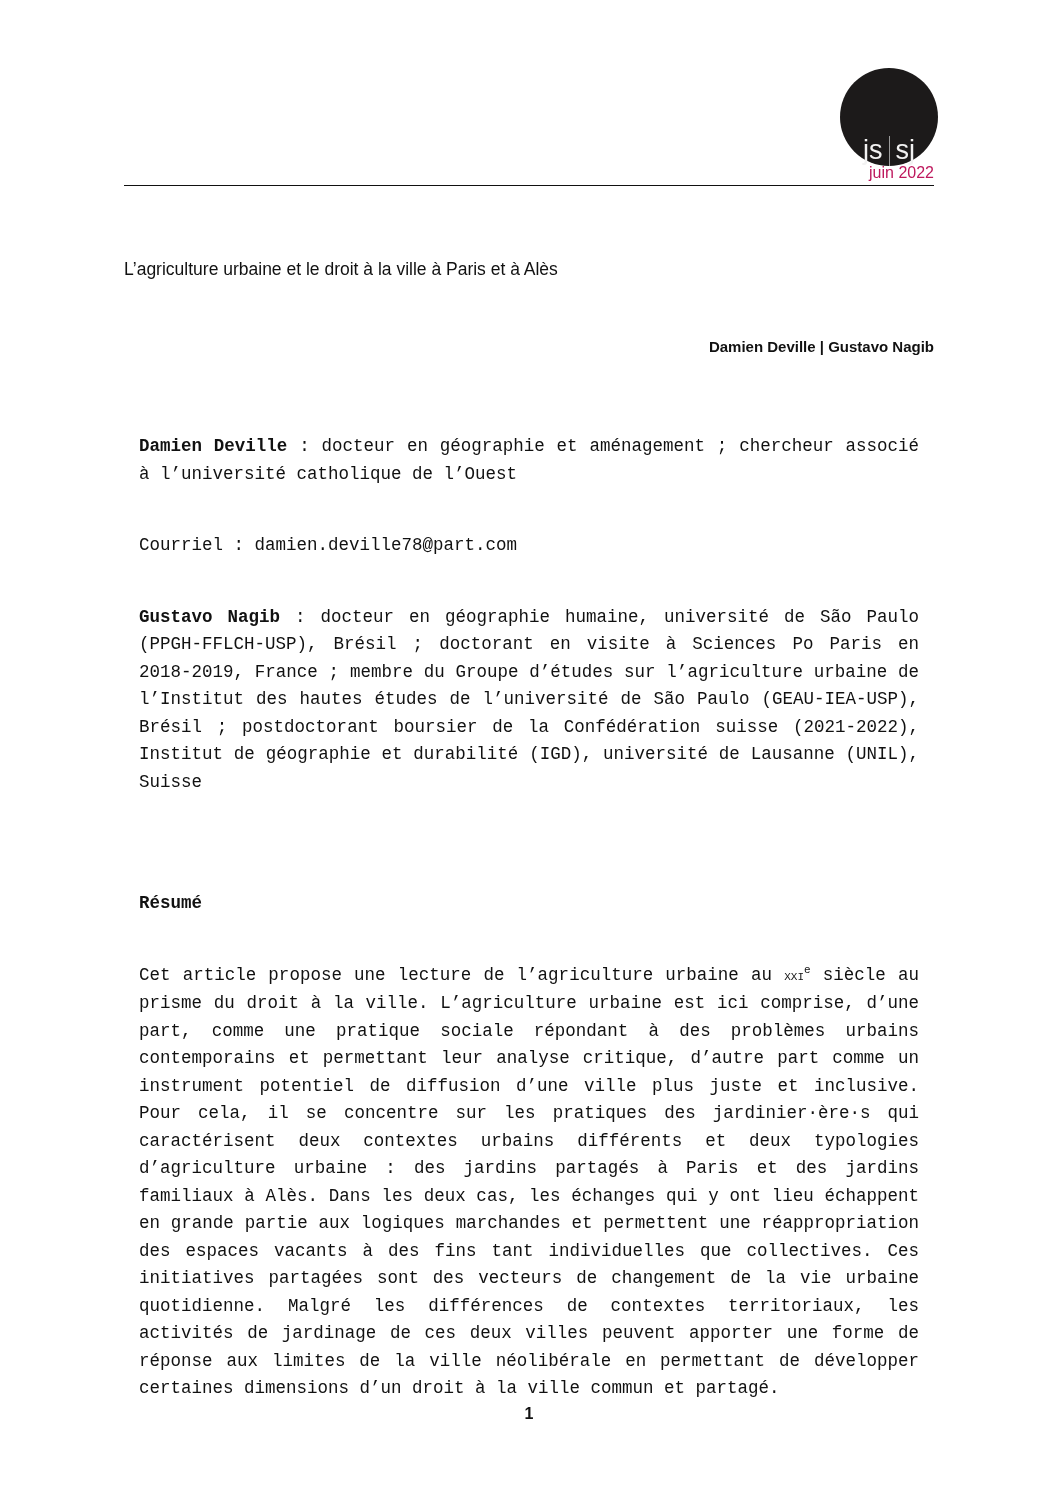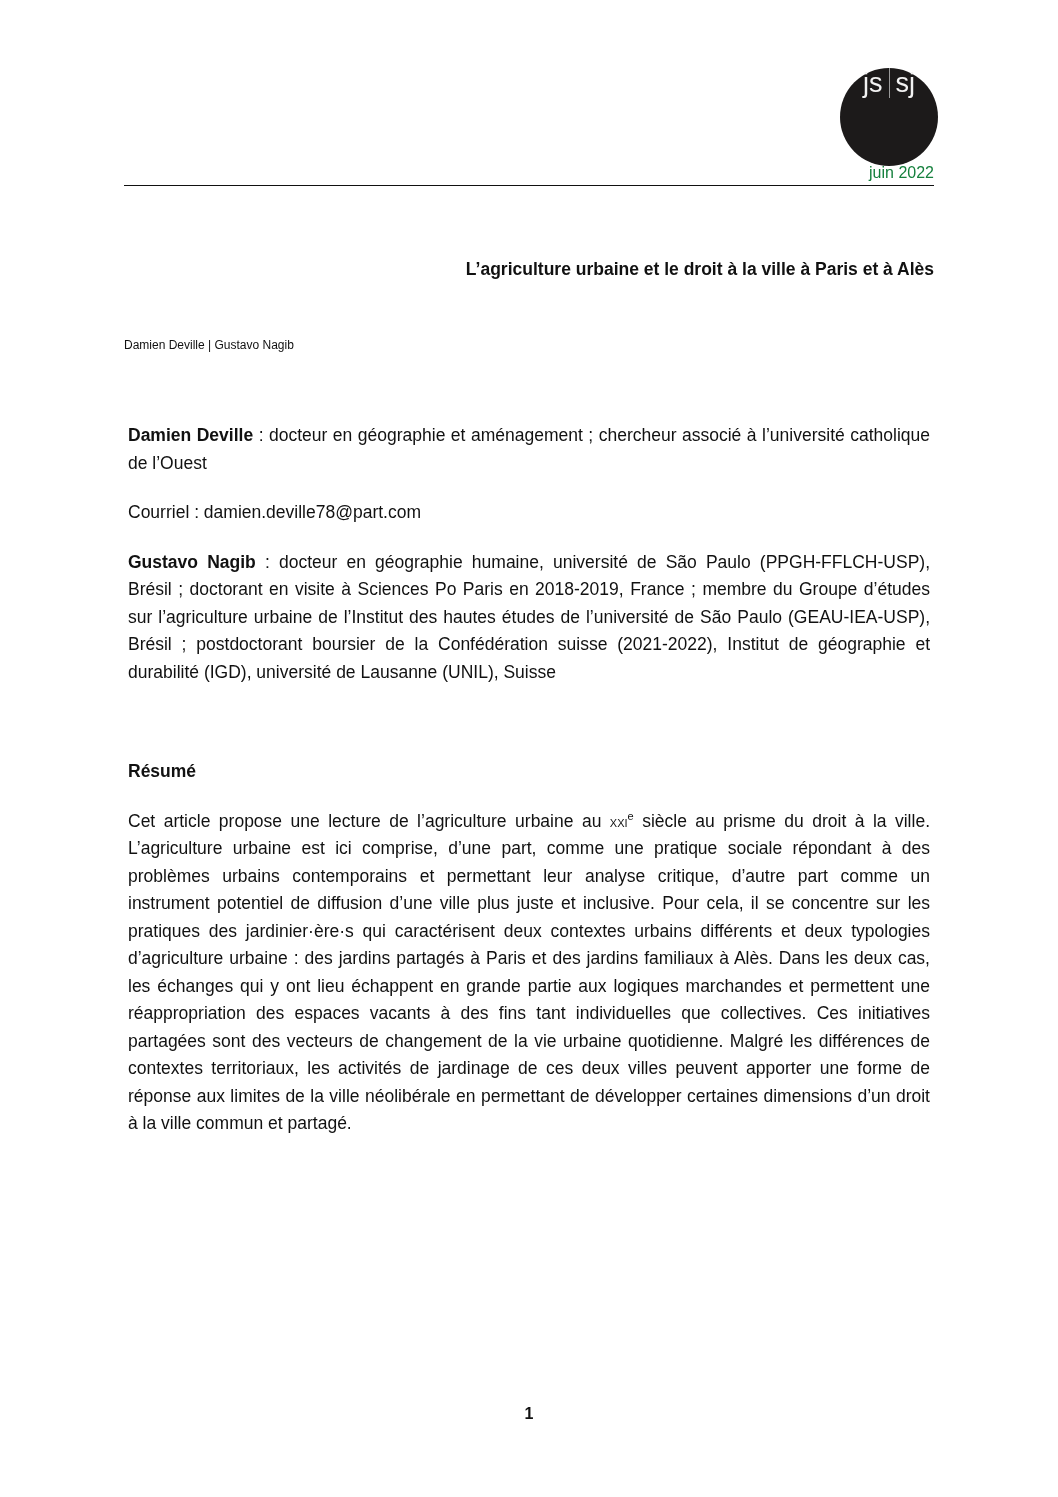--- a/index.html
+++ b/index.html
@@ -5,49 +5,49 @@
     html, body { margin: 0; padding: 0; background: #ffffff; }
     body {
       width: 1058px; height: 1497px; position: relative; overflow: hidden;
       font-family: "Liberation Sans", "DejaVu Sans", sans-serif;
       color: #111111;
     }
     .logo {
       position: absolute; left: 840px; top: 68px;
       width: 98px; height: 98px; border-radius: 50%;
       background: #1c1a1a;
-      display: flex; align-items: flex-start; justify-content: center;
+      display: flex; align-items: flex-end; justify-content: center;
       color: #f2f2f2; font-size: 27px; letter-spacing: 0px;
     }
     .logo .sep {
       display: inline-block; width: 1px; height: 30px; background: #9a9a9a;
       margin: 0 6px; vertical-align: middle;
     }
     .logo .part { display: inline-block; vertical-align: middle; }
     .date {
       position: absolute; right: 124px; top: 164px;
-      font-size: 16px; color: #15803d;
+      font-size: 16px; color: #be185d;
     }
     .rule {
       position: absolute; left: 124px; width: 810px; top: 185px;
       height: 0; border-top: 1.5px solid #111;
     }
     .title {
       position: absolute; left: 124px; width: 810px; top: 259px;
-      text-align: right; font-weight: bold; font-size: 17.5px;
+      text-align: left; font-weight: normal; font-size: 17.5px;
     }
     .authors {
       position: absolute; left: 124px; width: 810px; top: 338px;
-      text-align: left; font-weight: normal; font-size: 12px;
+      text-align: right; font-weight: bold; font-size: 15px;
     }
     .content {
       position: absolute; left: 124px; width: 810px; top: 418px;
       font-size: 17.5px; line-height: 27.5px;
     }
-    .content p { margin: 4px; text-align: justify; }
+    .content p { margin: 15px; text-align: justify; font-family: Liberation Mono, monospace; }
     .gap-s { height: 14px; }
     .gap-m { height: 14px; }
     .gap-l { height: 50px; }
     .heading { font-weight: bold; }
     .bold { font-weight: bold; }
     .sup { font-size: 11px; vertical-align: super; line-height: 0; }
     .smallcaps { font-variant: small-caps; font-size: 15px; }
     .pagenum {
       position: absolute; left: 0; width: 1058px; top: 1405px;
       text-align: center; font-weight: bold; font-size: 16px;

